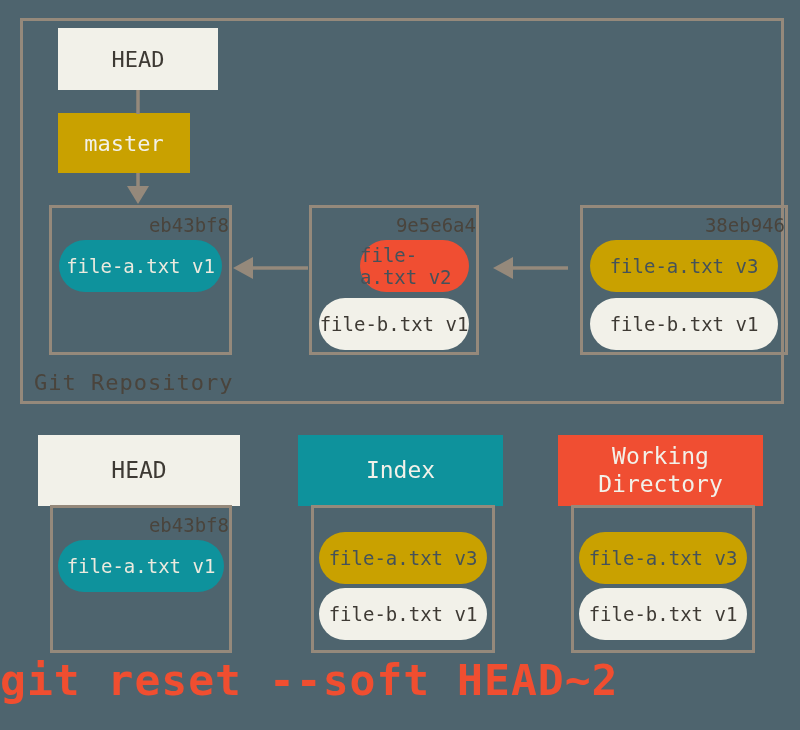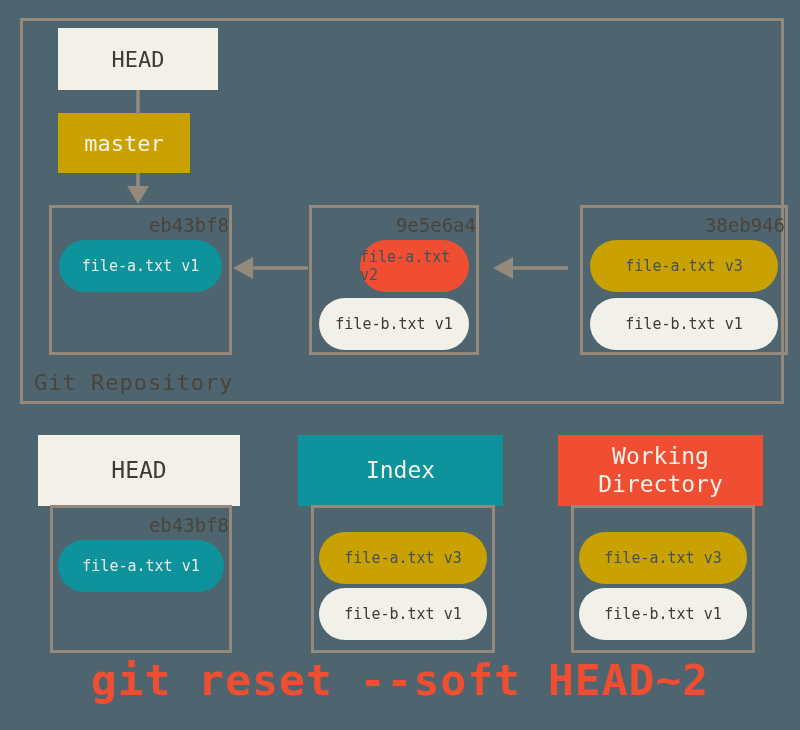--- a/index.html
+++ b/index.html
@@ -35,21 +35,21 @@
   }
   .c1{left:49px;width:183px;}
   .c2{left:309px;width:170px;}
   .c3{left:569px;width:208px;margin-left:11px;}
   .hash{
     margin-top:6px;text-align:right;
     font-size:19px;color:var(--hash-text);
   }
   .pill{
     height:52px;border-radius:26px;margin:4px 7px 0 7px;
-    font-size:15px;display:flex;align-items:center;justify-content:center;
+    font-size:19px;display:flex;align-items:center;justify-content:center;
   }
   .pill.teal{background:var(--teal);color:var(--light-text);}
   .pill.red{background:var(--red);color:var(--slate-text);margin-left:48px;}
   .pill.gold{background:var(--gold);color:var(--slate-text);}
   .pill.offwhite{background:var(--offwhite);color:var(--dark-text);}
   .pill + .pill{margin-top:6px;}
   .arrows{position:absolute;left:0;top:0;pointer-events:none;}
   .arrows line{stroke:var(--line);stroke-width:3.5;}
   .arrows polygon{fill:var(--line);}
   
@@ -66,21 +66,21 @@
     border:3px solid var(--line);box-sizing:border-box;
   }
   .ab-head{left:50px;width:182px;}
   .ab-index{left:311px;width:184px;}
   .ab-wd{left:571px;width:184px;}
   .area-box .pill{margin:4px 5px 0 5px;}
   .ab-index .pill:first-child,.ab-wd .pill:first-child{margin-top:24px;}
   
   .caption{
     position:absolute;left:0;top:655px;width:100%;
-    text-align:center;font-size:43px;font-weight:bold;
+    text-align:left;font-size:43px;font-weight:bold;
     color:var(--caption);letter-spacing:1px;white-space:nowrap;
   }
 </style>
 </head>
 <body>
 
 <div class="stage">
 
   <div class="repo-box"></div>
   <div class="repo-label">Git Repository</div>

